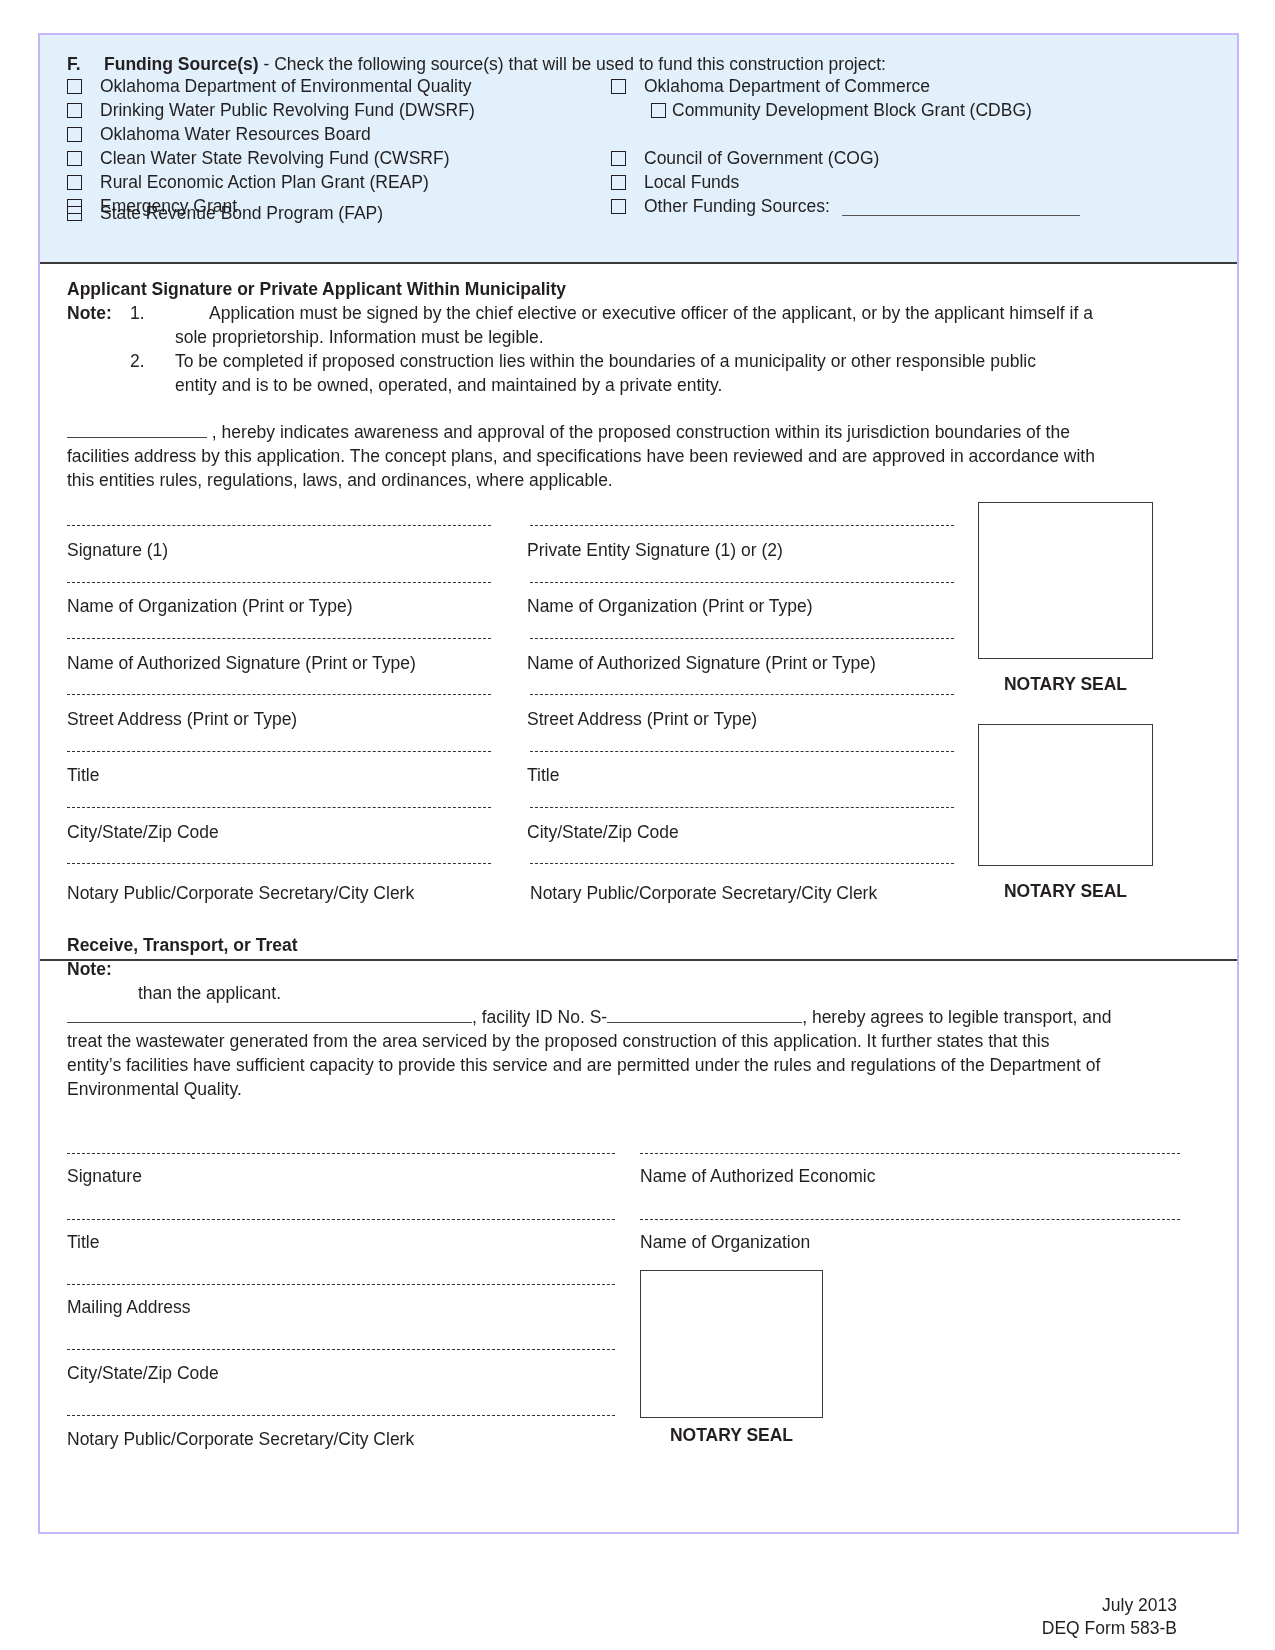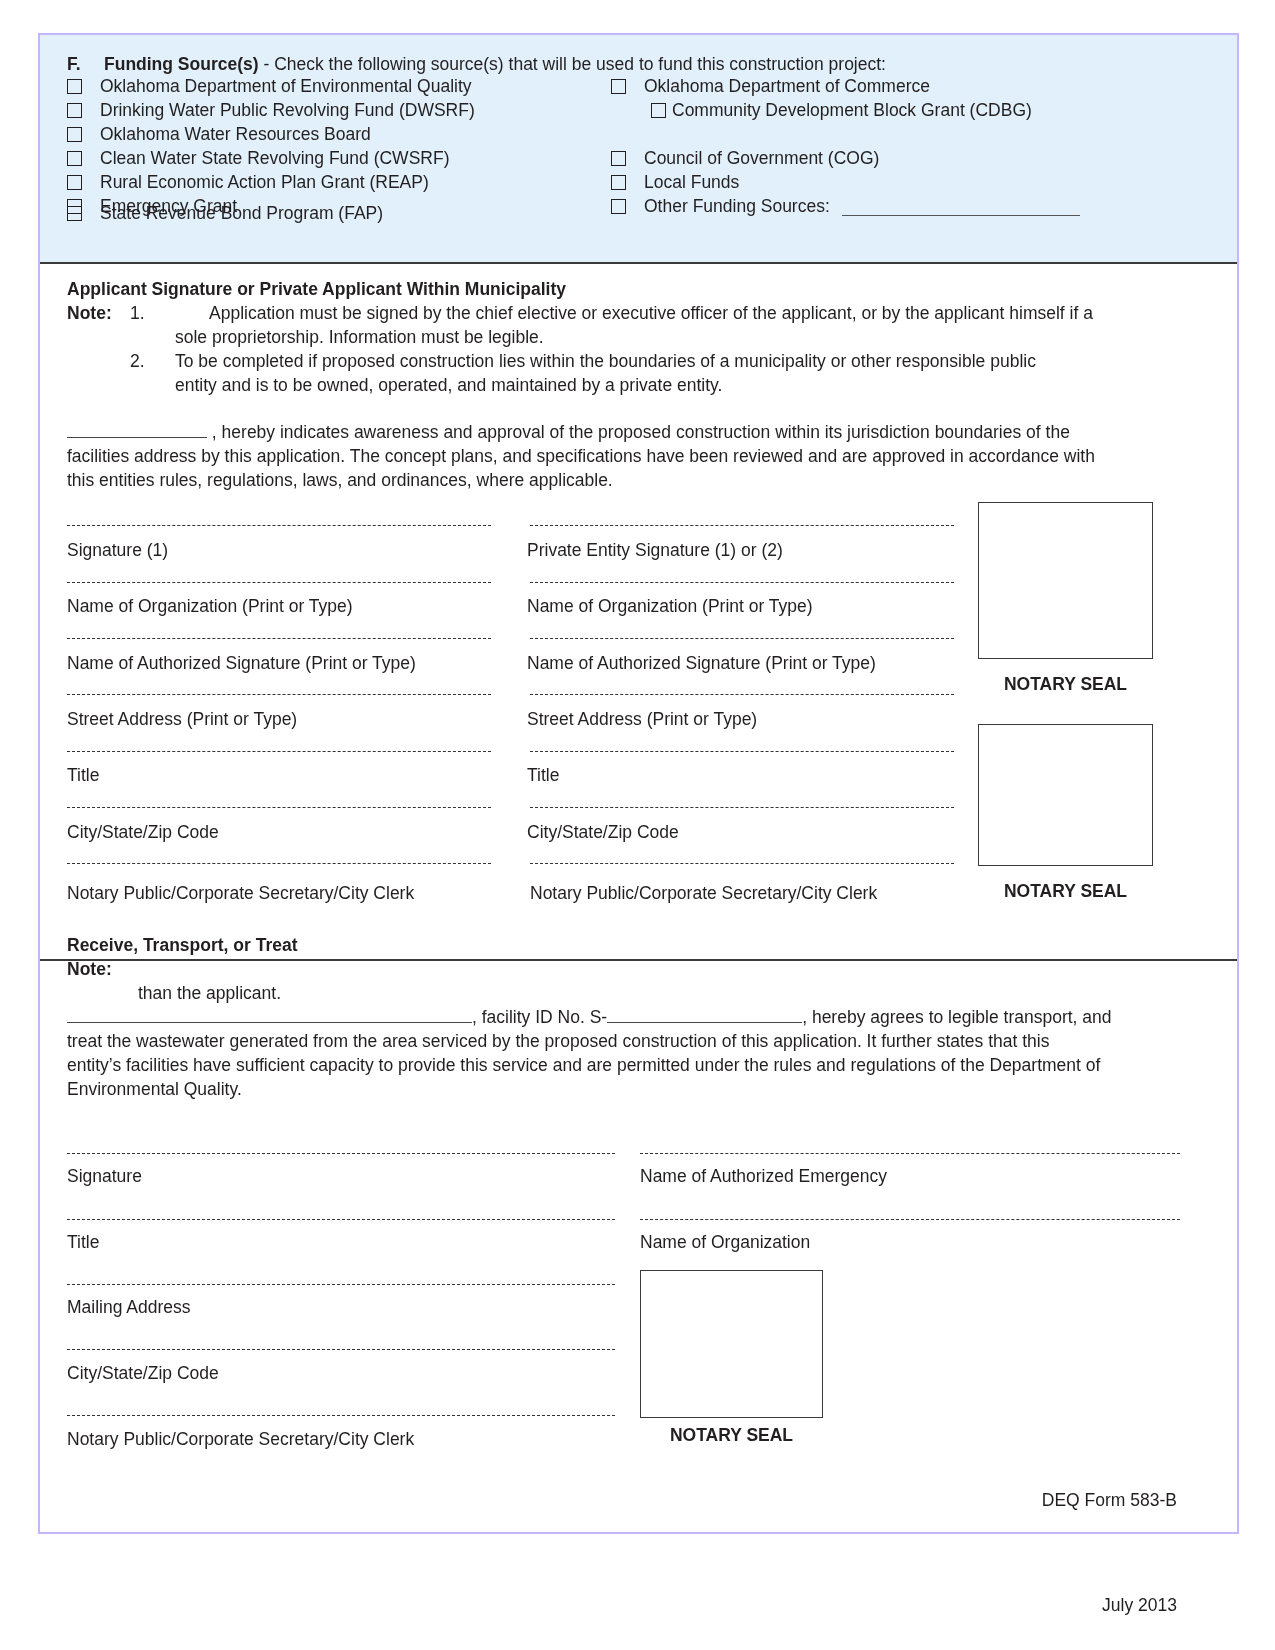--- a/index.html
+++ b/index.html
@@ -187,23 +187,23 @@
     <div class="sig-line" style="left:27px; top:281px; width:548px;"></div>
     <div class="sig-label" style="left:27px; top:292px;">Title</div>
     <div class="sig-line" style="left:27px; top:346px; width:548px;"></div>
     <div class="sig-label" style="left:27px; top:357px;">Mailing Address</div>
     <div class="sig-line" style="left:27px; top:411px; width:548px;"></div>
     <div class="sig-label" style="left:27px; top:423px;">City/State/Zip Code</div>
     <div class="sig-line" style="left:27px; top:477px; width:548px;"></div>
     <div class="sig-label" style="left:27px; top:489px;">Notary Public/Corporate Secretary/City Clerk</div>
 
     <div class="sig-line" style="left:600px; top:215px; width:540px;"></div>
-    <div class="sig-label" style="left:600px; top:226px;">Name of Authorized Emergency</div>
+    <div class="sig-label" style="left:600px; top:226px;">Name of Authorized Economic</div>
     <div class="sig-line" style="left:600px; top:281px; width:540px;"></div>
     <div class="sig-label" style="left:600px; top:292px;">Name of Organization</div>
 
     <div class="seal-box" style="left:600px; top:332px; width:183px; height:148px;"></div>
     <div class="seal-label" style="left:600px; top:485px; width:183px;">NOTARY SEAL</div>
   </div>
 </div>
 
-<div class="footer" style="top:1488px;">DEQ Form 583-B</div>
+<div class="footer" style="top:1616px;">DEQ Form 583-B</div>
 <div class="footer" style="top:1593px;">July 2013</div>
 
 </body></html>

